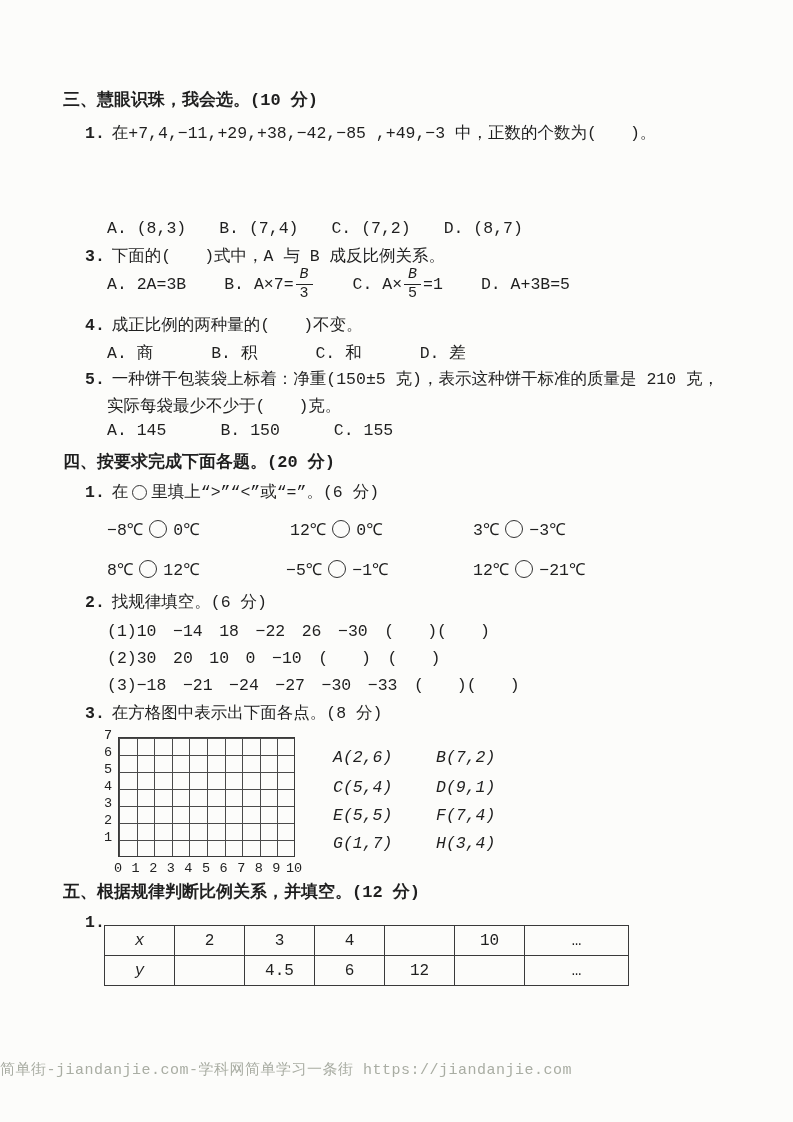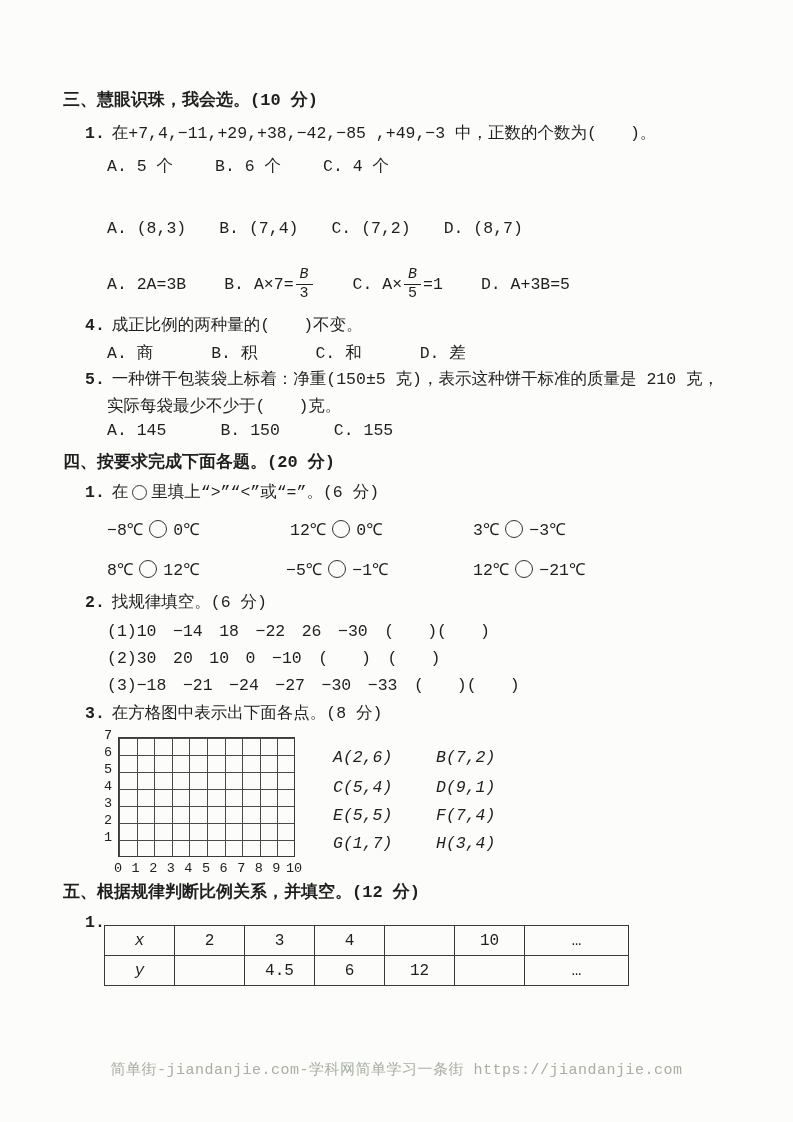--- a/index.html
+++ b/index.html
@@ -33,45 +33,41 @@
   }
   .ylab, .xlab { position:absolute; font-size:13.5px; color:#222; }
   .ylab { width:16px; text-align:right; left:-22px; }
   .xlab { top:124px; transform:translateX(-50%); }
   .pts { position:absolute; font-size:16.5px; font-style:italic; display:flex; }
   .pts span:first-child { width:103px; }
   .xy-table { position:absolute; border-collapse:collapse; font-size:16px; background:#fcfcfa; }
   .xy-table td { border:1px solid #3a3a3a; height:30px; text-align:center; width:70px; padding:0 4px; }
   .xy-table td:last-child { width:104px; }
   .xy-table .var { font-style:italic; }
-  .footer { position:absolute; left:0; width:100%; text-align:center; }
+  .footer { position:absolute; left:0; width:100%; }
   .footer-link { font-size:15px; color:#a9ada3; letter-spacing:0.5px; }
   .page-num { font-size:14.5px; color:#3c3c3c; }
 </style>
 </head>
 <body>
 
 <div class="page">
 
   <div class="line title" style="left:63px; top:90px">三、慧眼识珠，我会选。(10 分)</div>
 
   <div class="line" style="left:85px; top:123px"><span class="num">1.</span><span>在+7,4,−11,+29,+38,−42,−85 ,+49,−3 中，正数的个数为(　　)。</span></div>
-  <div class="opts" style="left:107px; top:155px; gap:42px">
-    <span>A. 5 个</span>
-    <span>B. 6 个</span>
-    <span>C. 4 个</span>
-  </div>
 
   <div class="opts" style="left:107px; top:219px; gap:33px">
     <span>A. (8,3)</span>
     <span>B. (7,4)</span>
     <span>C. (7,2)</span>
     <span>D. (8,7)</span>
   </div>
 
+  <div class="line" style="left:85px; top:246px"><span class="num">3.</span><span>下面的(　　)式中，A 与 B 成反比例关系。</span></div>
   <div class="opts" style="left:107px; top:266px; height:36px; gap:38px">
     <span>A. 2A=3B</span>
     <span><span>B. A×7=</span><span class="frac"><span class="fnum it">B</span><span class="fden">3</span></span></span>
     <span><span>C. A×</span><span class="frac"><span class="fnum it">B</span><span class="fden">5</span></span><span>=1</span></span>
     <span>D. A+3B=5</span>
   </div>
 
   <div class="line" style="left:85px; top:315px"><span class="num">4.</span><span>成正比例的两种量的(　　)不变。</span></div>
   <div class="opts" style="left:107px; top:342px; gap:58px">
     <span>A. 商</span>

